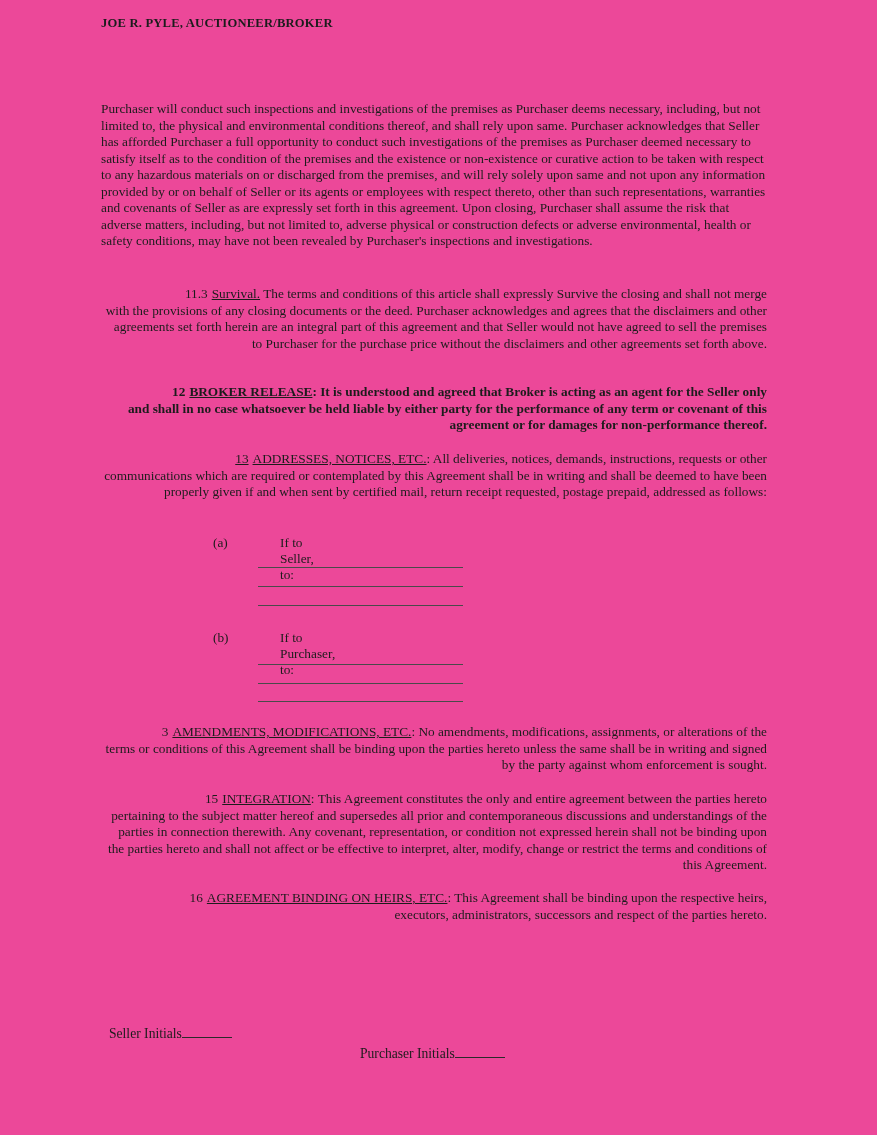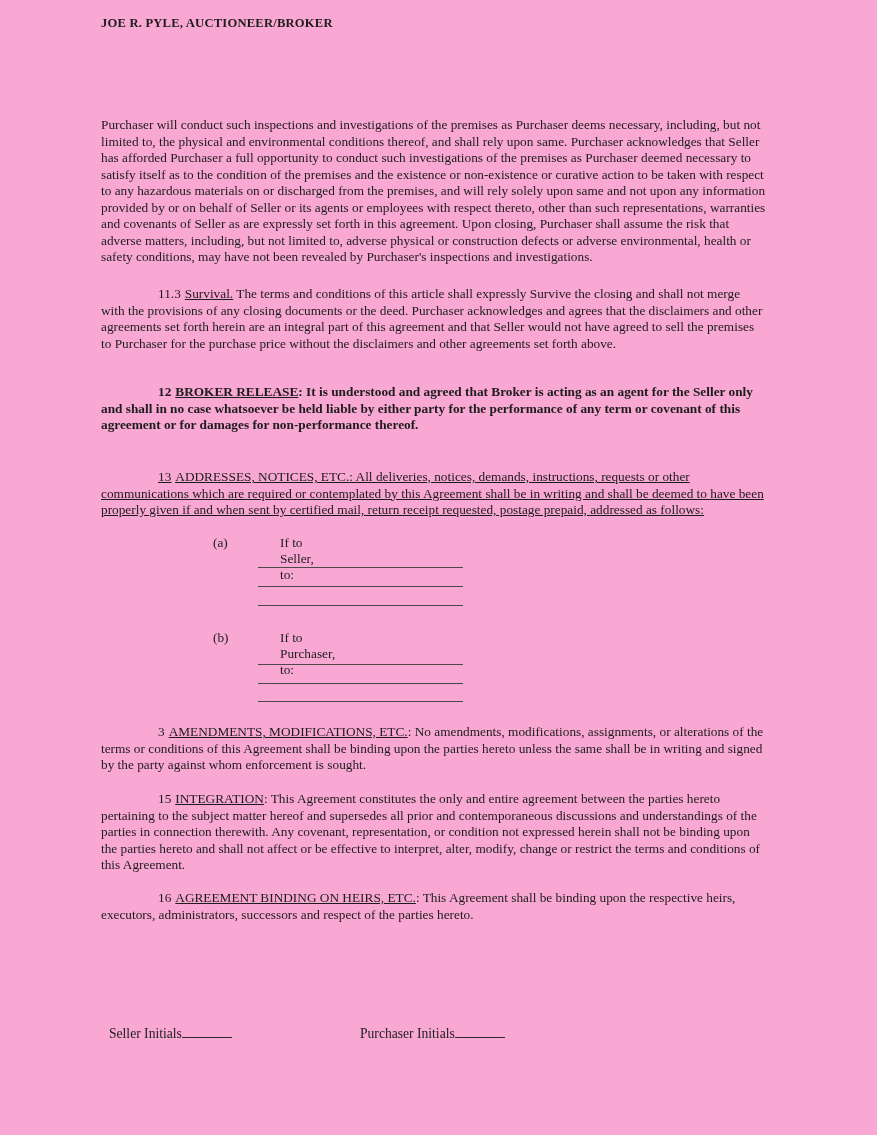--- a/index.html
+++ b/index.html
@@ -5,89 +5,89 @@
   html, body { margin: 0; padding: 0; }
   body {
     width: 877px; height: 1135px;
     background: #ffffff;
     font-family: "Liberation Serif", "DejaVu Serif", serif;
     color: #1c1c1c;
   }
   .page {
     position: relative;
     width: 877px; height: 1135px;
-    background: #f9a8d4;
+    background: #ec4899;
     overflow: hidden;
   }
   .doc-header {
     position: absolute;
     left: 101px; top: 16px;
     font-size: 12.6px;
     font-weight: bold;
     letter-spacing: 0.2px;
     white-space: nowrap;
   }
   .para {
     position: absolute;
     left: 101px;
     width: 666px;
     font-size: 13.3px;
     line-height: 16.5px;
     text-align: left;
   }
-  .para.indent { text-indent: 57px; }
+  .para.indent { text-indent: 57px; text-align: right; }
   .u { text-decoration: underline; }
   .sec-num { margin-right: 4px; }
   .addr-row { position: absolute; font-size: 13.3px; }
   .addr-label { position: absolute; left: 213px; }
   .addr-text { position: absolute; left: 280px; }
   .blank-line {
     position: absolute;
     left: 258px;
     width: 205px;
     height: 0;
     border-bottom: 1px solid #4a4a4a;
   }
   .footer-row {
     position: absolute;
     top: 1026px; left: 101px;
     width: 666px;
     font-size: 13.6px;
   }
   .footer-item { position: absolute; top: 0; white-space: nowrap; }
   .footer-item.seller { left: 8px; }
-  .footer-item.purchaser { left: 259px; }
+  .footer-item.purchaser { left: 259px; margin-top: 20px; }
   .initials-line {
     display: inline-block;
     width: 50px;
     height: 1px;
     border-bottom: 1px solid #2a2a2a;
     vertical-align: baseline;
   }
 </style>
 </head>
 <body>
 
 <div class="page">
 
   <div class="doc-header">JOE R. PYLE, AUCTIONEER/BROKER</div>
 
-  <div class="para" style="top:101px;margin-top:16px;">
+  <div class="para" style="top:101px;">
     <span>Purchaser will conduct such inspections and investigations of the premises as Purchaser deems necessary, including, but not limited to, the physical and environmental conditions thereof, and shall rely upon same. Purchaser acknowledges that Seller has afforded Purchaser a full opportunity to conduct such investigations of the premises as Purchaser deemed necessary to satisfy itself as to the condition of the premises and the existence or non-existence or curative action to be taken with respect to any hazardous materials on or discharged from the premises, and will rely solely upon same and not upon any information provided by or on behalf of Seller or its agents or employees with respect thereto, other than such representations, warranties and covenants of Seller as are expressly set forth in this agreement. Upon closing, Purchaser shall assume the risk that adverse matters, including, but not limited to, adverse physical or construction defects or adverse environmental, health or safety conditions, may have not been revealed by Purchaser's inspections and investigations.</span>
   </div>
 
   <div class="para indent" style="top:286px;">
     <span class="sec-num">11.3</span><span class="u">Survival.</span><span> The terms and conditions of this article shall expressly Survive the closing and shall not merge with the provisions of any closing documents or the deed.  Purchaser acknowledges and agrees that the disclaimers and other agreements set forth herein are an integral part of this agreement and that Seller would not have agreed to sell the premises to Purchaser for the purchase price without the disclaimers and other agreements set forth above.</span>
   </div>
 
   <div class="para indent" style="top:384px;font-weight:bold;">
     <span class="sec-num">12</span><span class="u">BROKER RELEASE</span><span>: It is understood and agreed that Broker is acting as an agent for the Seller only and shall in no case whatsoever be held liable by either party for the performance of any term or covenant of this agreement or for damages for non-performance thereof.</span>
   </div>
 
-  <div class="para indent" style="top:469px;text-decoration:underline;">
+  <div class="para indent" style="top:451px;">
     <span class="sec-num u">13</span><span class="u">ADDRESSES, NOTICES, ETC.</span><span>: All deliveries, notices, demands, instructions, requests or other communications which are required or contemplated by this Agreement shall be in writing and shall be deemed to have been properly given if and when sent by certified mail, return receipt requested, postage prepaid, addressed as follows:</span>
   </div>
 
   <div class="addr-row" style="top:535px;">
     <span class="addr-label">(a)</span>
     <span class="addr-text">If to Seller, to:</span>
   </div>
   <div class="blank-line" style="top:567px;"></div>
   <div class="blank-line" style="top:586px;"></div>
   <div class="blank-line" style="top:605px;"></div>

